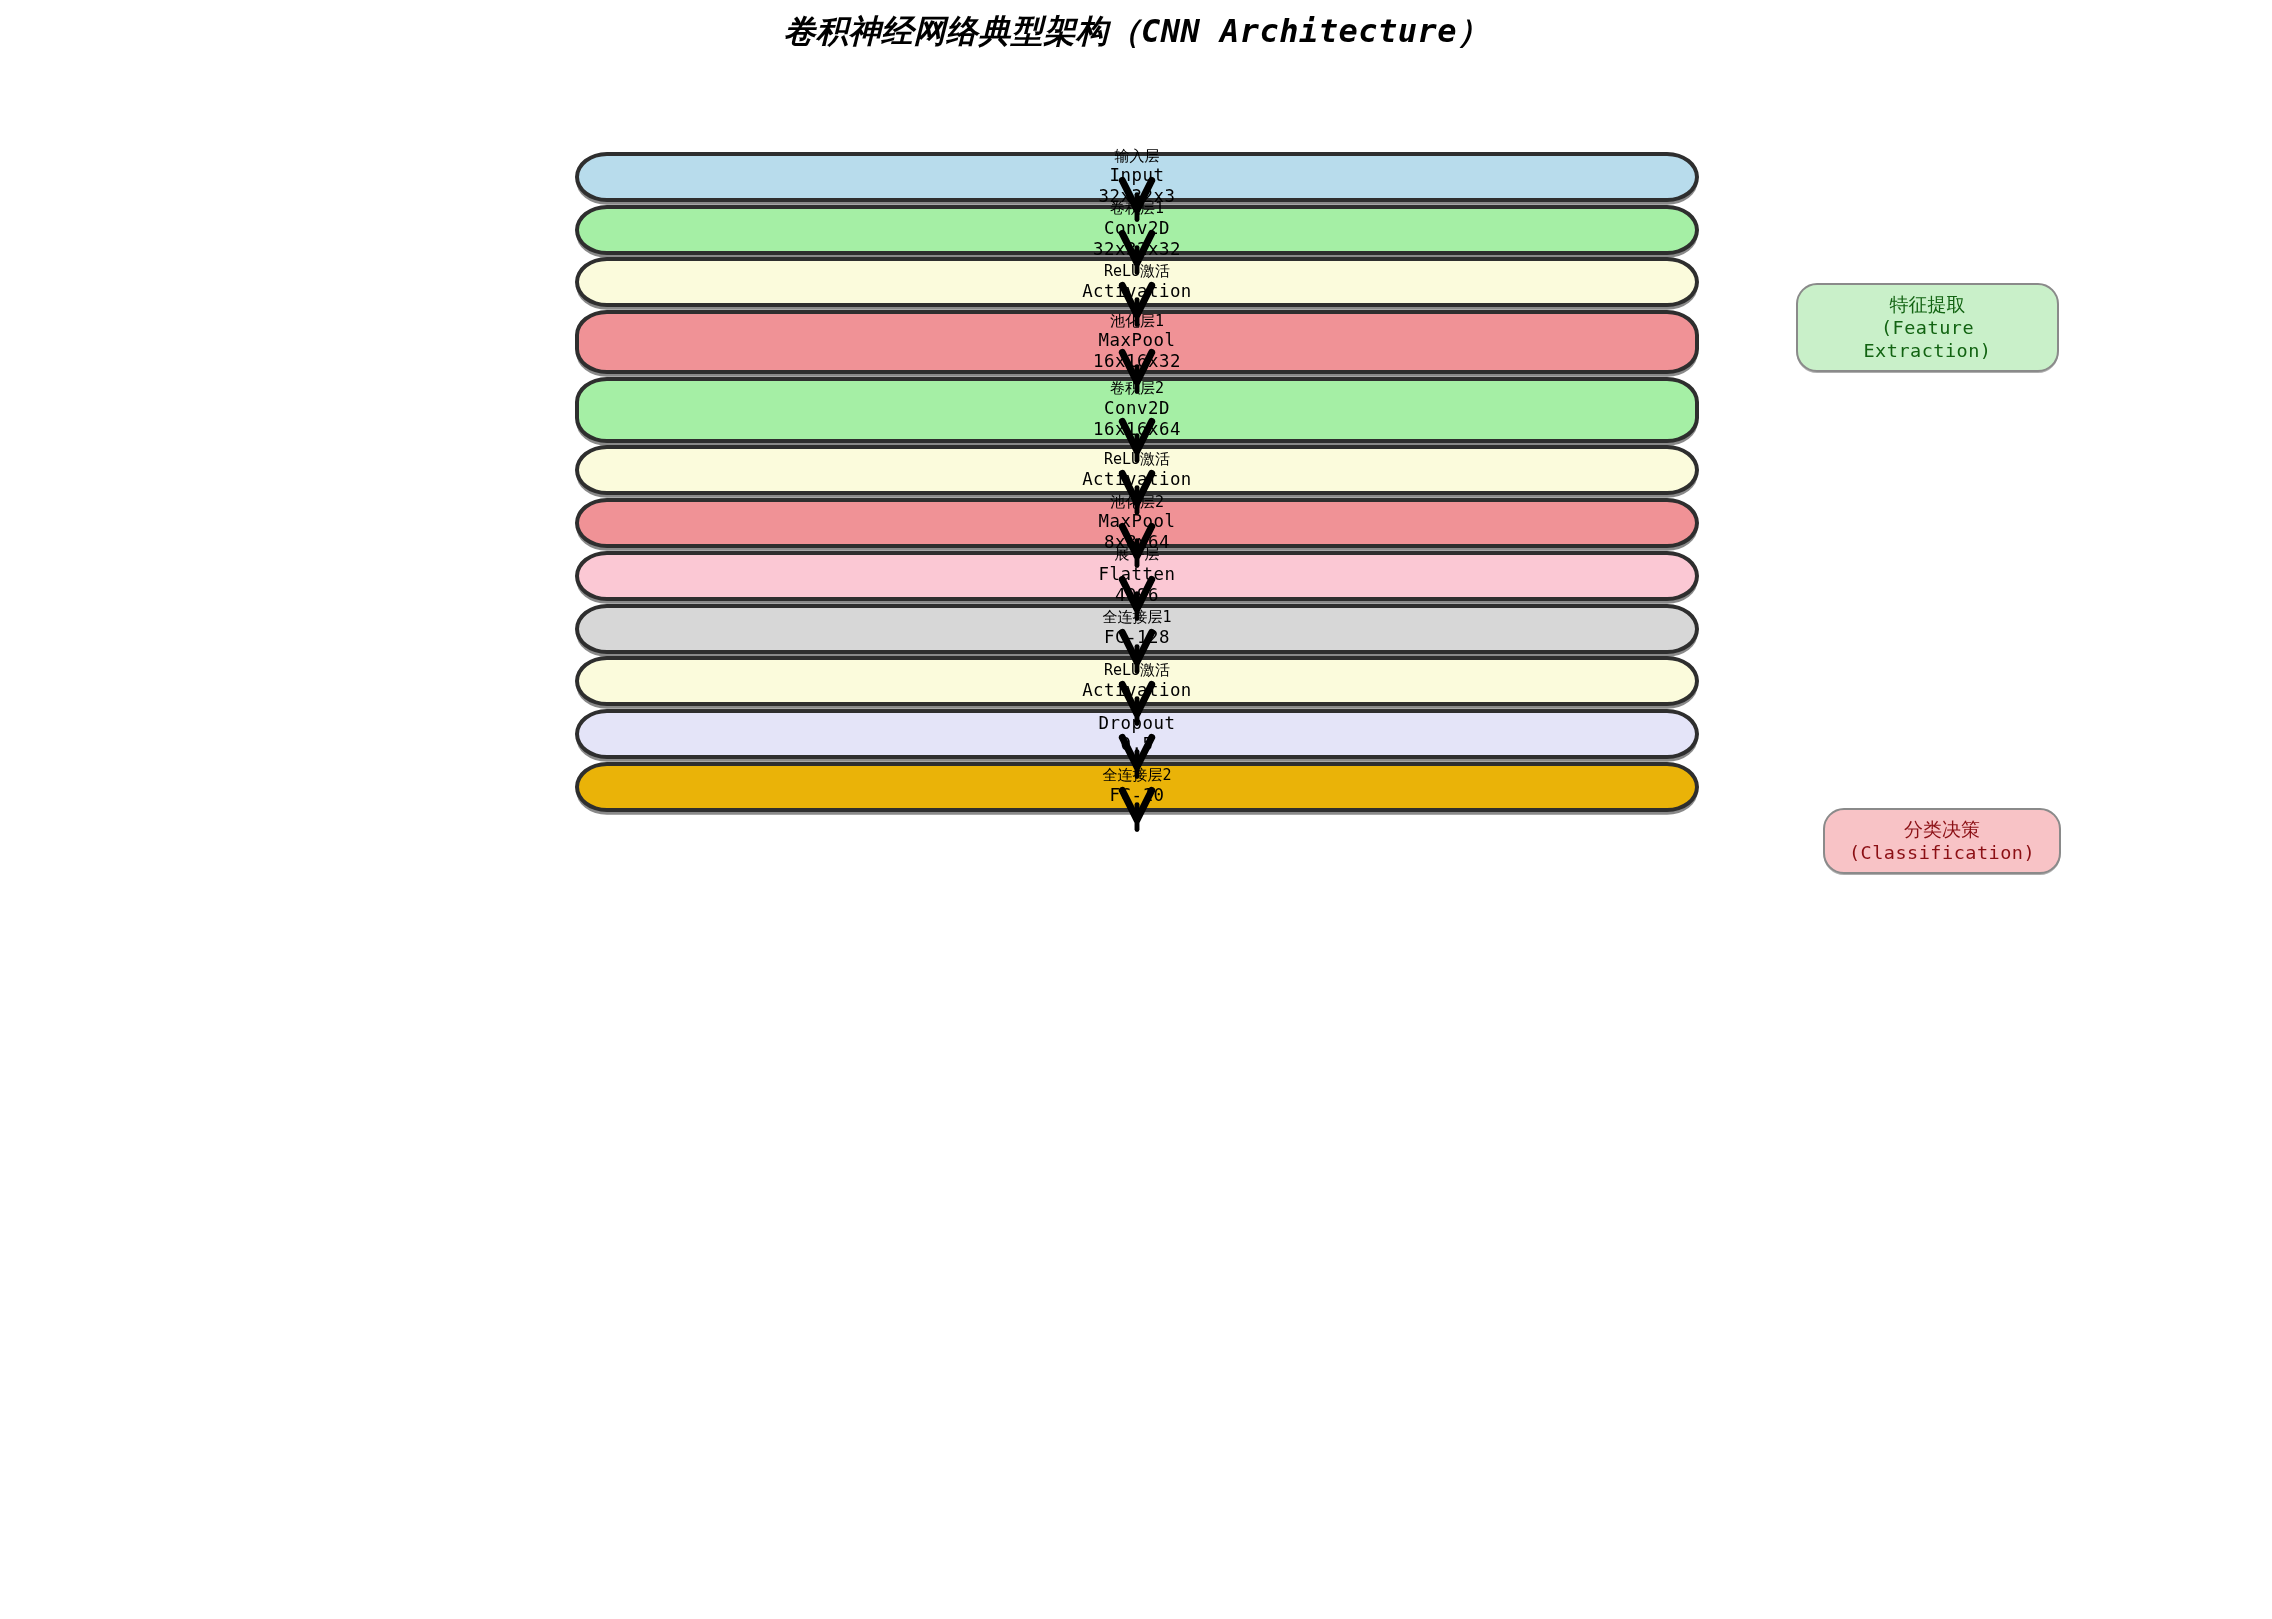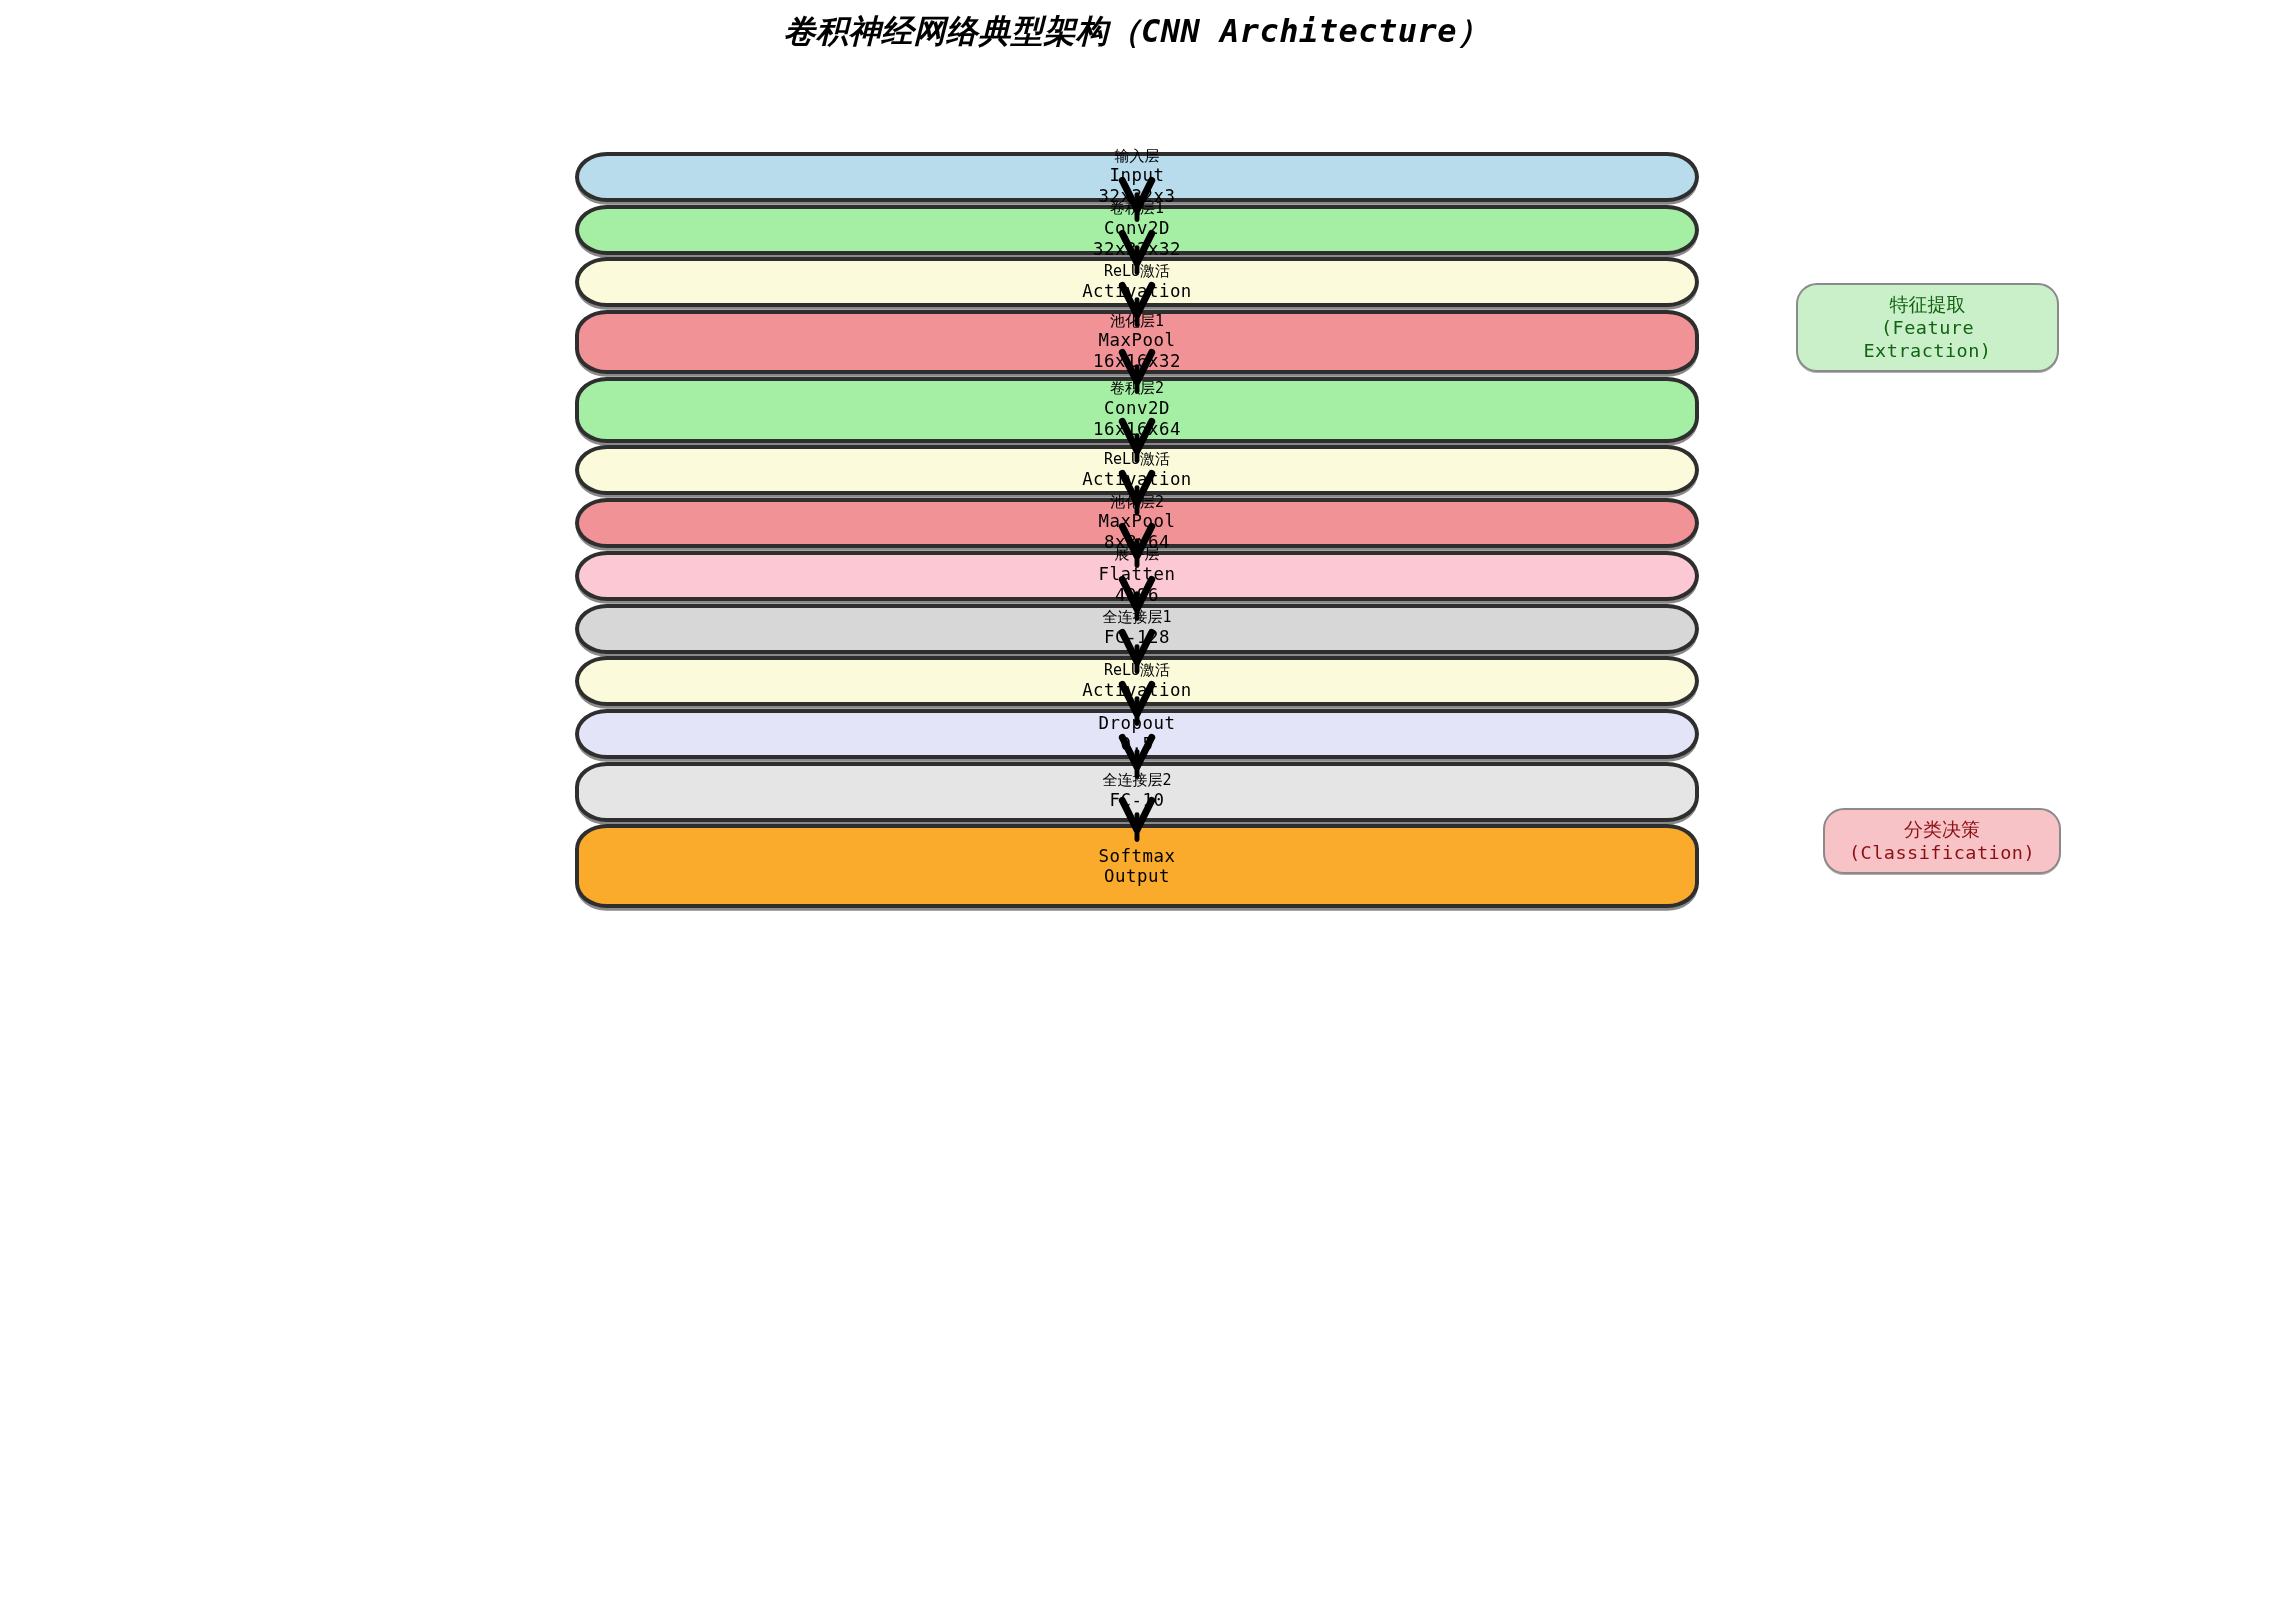--- a/index.html
+++ b/index.html
@@ -168,29 +168,26 @@
         <path d="M35 34 L35 80" stroke="#000" stroke-width="9" stroke-linecap="round"></path>
       </svg>
     </div>
     <div class="layer" style="background: rgb(228, 228, 248); height: 50px;">
       <div class="layer-text"><span class="en">Dropout</span><span class="sp">0.5</span></div>
       <svg class="arrow" viewBox="0 0 70 86" xmlns="http://www.w3.org/2000/svg">
         <path d="M8 8 L35 62 L62 8" fill="none" stroke="#000" stroke-width="13" stroke-linecap="round" stroke-linejoin="round"></path>
         <path d="M35 34 L35 80" stroke="#000" stroke-width="9" stroke-linecap="round"></path>
       </svg>
     </div>
-    <div class="layer" style="background: #e5e5e5; height: 60px;">
+    <div class="layer" style="background: #eab308; height: 50px;">
       <div class="layer-text"><span class="cn">全连接层2</span><span class="en">FC-10</span></div>
       <svg class="arrow" viewBox="0 0 70 86" xmlns="http://www.w3.org/2000/svg">
         <path d="M8 8 L35 62 L62 8" fill="none" stroke="#000" stroke-width="13" stroke-linecap="round" stroke-linejoin="round"></path>
         <path d="M35 34 L35 80" stroke="#000" stroke-width="9" stroke-linecap="round"></path>
       </svg>
-    </div>
-    <div class="layer" style="background: rgb(251, 171, 44); height: 84px;">
-      <div class="layer-text"><span class="en">Softmax</span><span class="sp">Output</span></div>
     </div>
   </div>
 
 <div class="side-badge" id="badge-feature">
   <span class="cn">特征提取</span>
   <span class="en">(Feature Extraction)</span>
 </div>
 
 <div class="side-badge" id="badge-classification">
   <span class="cn">分类决策</span>

